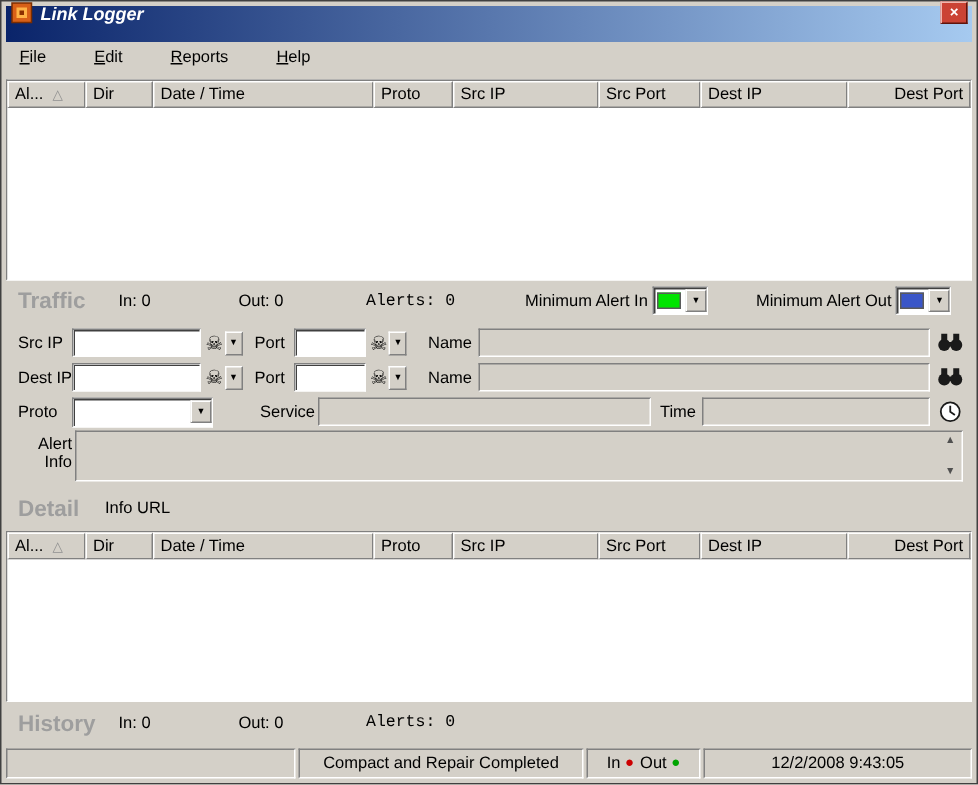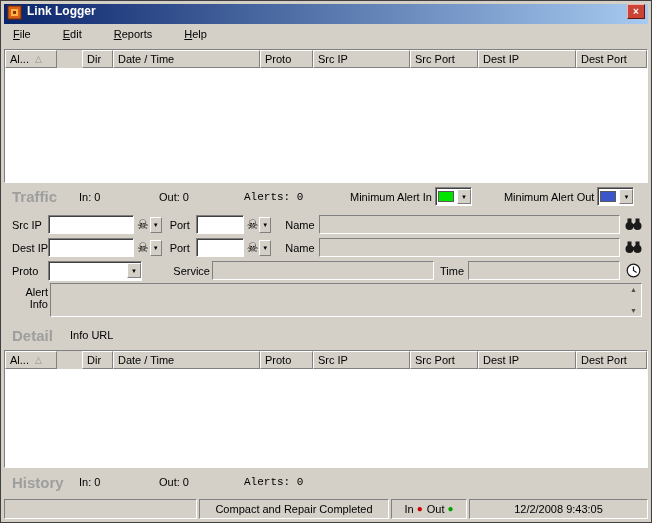--- a/index.html
+++ b/index.html
@@ -11,22 +11,22 @@
     border: 1px solid #404040;
     background: #d4d0c8;
     padding: 3px;
     display: flex; flex-direction: column;
   }
 
   
   .titlebar {
     height: 20px; flex: 0 0 20px;
     background: linear-gradient(90deg, #0a246a, #a6caf0);
-    display: flex; align-items: flex-start;
-    padding: 0 3px; color: #fff;
+    display: flex; align-items: flex-end;
+    padding: 12px 3px; color: #fff; font-style: italic;
   }
   .app-icon { width: 16px; height: 16px; margin-right: 4px; display: inline-flex; }
   .title { font-weight: bold; font-size: 12px; white-space: nowrap; }
   .close-btn {
     margin-left: auto; width: 18px; height: 15px;
     background: #cb4335;
     border: 1px solid; border-color: #f0b6ae #5f140c #5f140c #f0b6ae;
     color: #fff; font-size: 10px; font-weight: bold; line-height: 12px;
     display: flex; align-items: center; justify-content: center;
     font-family: "Liberation Sans", sans-serif; cursor: default;
@@ -44,22 +44,22 @@
   }
   .traffic-frame { margin-top: 5px; flex: 0 0 134px; }
   .history-frame { margin-top: 4px; flex: 1 1 auto; }
   .thead { display: flex; flex: 0 0 18px; background: #d4d0c8; }
   .th {
     border: 1px solid; border-color: #fff #808080 #808080 #fff;
     background: #d4d0c8; padding: 1px 4px;
     display: flex; align-items: center;
     white-space: nowrap; overflow: hidden; font-size: 11px;
   }
-  .c0 { width: 52px; } .c1 { width: 31px; margin-left: 25px; } .c2 { width: 147px; } .c3 { width: 53px; }
-  .c4 { width: 97px; } .c5 { width: 68px; } .c6 { width: 98px; } .c7 { flex: 1; }
+  .c0 { width: 52px; } .c1 { width: 45px; } .c2 { width: 147px; } .c3 { width: 53px; }
+  .c4 { width: 97px; } .c5 { width: 68px; } .c6 { width: 98px; } .c7 { flex: 1; justify-content: flex-end; }
   .sort { color: #909090; font-size: 9px; margin-left: 6px; }
   .tbody { flex: 1; background: #fff; }
 
   
   .summary { display: flex; align-items: center; padding-left: 8px; }
   .traffic-summary { flex: 0 0 27px; }
   .history-summary { flex: 0 0 28px; }
   .section-label { font-size: 15px; font-weight: bold; color: #9e9e9e; width: 60px; }
   .grp { white-space: nowrap; }
   .grp-in  { margin-left: 7px;  width: 73px; }

